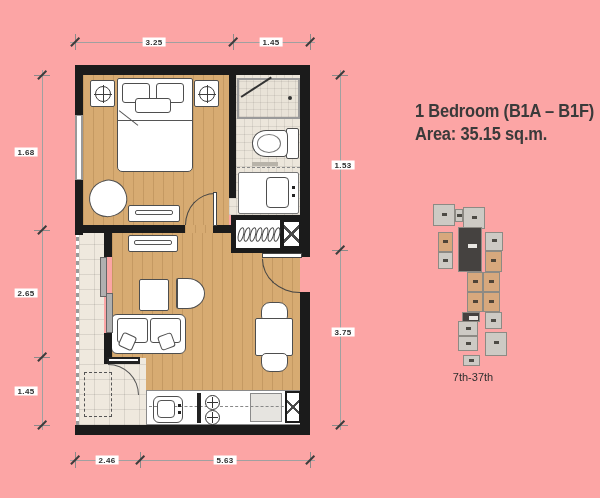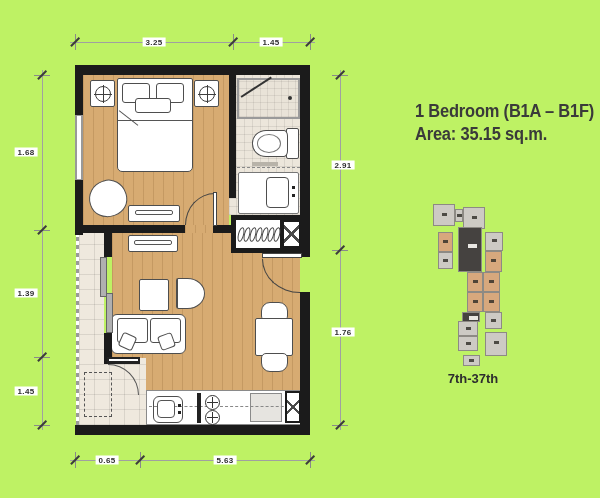--- a/index.html
+++ b/index.html
@@ -1,16 +1,16 @@
 <!DOCTYPE html>
 <html><head>
 <meta charset="utf-8">
 <style>
   html,body{margin:0;padding:0;background:#fff;}
-  #canvas{position:relative;width:600px;height:498px;background:#bef264;overflow:hidden;
+  #canvas{position:relative;width:600px;height:498px;background:#fca5a5;overflow:hidden;
           font-family:"Liberation Sans",sans-serif;}
   .abs{position:absolute;box-sizing:border-box;}
   .wall{position:absolute;background:#1b1b1b;z-index:30;}
   .wood{position:absolute;background-color:#d7ab72;
         background-image:repeating-linear-gradient(90deg,rgba(100,60,15,.16) 0 1px,transparent 1px 10px);z-index:5;}
   .tile{position:absolute;background-color:#ece6db;
         background-image:repeating-linear-gradient(0deg,rgba(0,0,0,.08) 0 1px,transparent 1px 8px),
                          repeating-linear-gradient(90deg,rgba(0,0,0,.08) 0 1px,transparent 1px 8px);z-index:5;}
   .tilec{position:absolute;background-color:#efe9de;
         background-image:repeating-linear-gradient(0deg,rgba(0,0,0,.09) 0 1px,transparent 1px 15px),
@@ -37,21 +37,21 @@
                          linear-gradient(135deg,transparent 46%,#4a4a4a 46%,#4a4a4a 54%,transparent 54%);}
   .hangers{position:absolute;display:flex;align-items:center;justify-content:space-between;
            background:#fff;z-index:32;padding:0 2px;box-sizing:border-box;}
   .hang{width:4px;height:13px;border:1px solid #4a4a4a;border-radius:50%;transform:rotate(14deg);flex:0 0 auto;}
   .dash{position:absolute;z-index:15;}
   .title-line{font-weight:bold;color:#3a3a3a;font-size:17.5px;line-height:23px;letter-spacing:-.2px;
               transform:scaleX(.94);transform-origin:left;white-space:nowrap;}
   .kb{position:absolute;border:1px solid #8d8a84;box-sizing:border-box;}
   .kb::after{content:"";position:absolute;left:50%;top:38%;width:5px;height:3px;margin-left:-2.5px;background:rgba(45,42,38,.8);}
   .kb.c::after{background:#e9e7e3;width:9px;height:4px;}
-  .kplabel{position:absolute;left:50%;transform:translateX(-50%);font-weight:bold;font-size:13px;color:#2e2e2e;white-space:nowrap;}
+  .kplabel{position:absolute;left:50%;transform:translateX(-50%);font-weight:normal;font-size:11px;color:#2e2e2e;white-space:nowrap;}
 </style>
 </head>
 <body>
 
 <div id="canvas">
 
   <div class="wood" style="left:83px;top:75px;width:146px;height:150px;"></div>
   <div class="tile" style="left:236px;top:75px;width:64px;height:140px;"></div>
   <div class="tile" style="left:229px;top:198px;width:7px;height:17px;"></div>
   <div class="wood" style="left:112px;top:225px;width:188px;height:200px;"></div>
@@ -172,59 +172,59 @@
       <span class="s"></span>
     </div>
   <div class="tick h" style="left:140px;top:460px;">
       <span class="c"></span>
       <span class="s"></span>
     </div>
   <div class="tick h" style="left:310px;top:460px;">
       <span class="c"></span>
       <span class="s"></span>
     </div>
-  <span class="dlab" style="left:107px;top:460px;">0.65</span>
+  <span class="dlab" style="left:107px;top:460px;">2.46</span>
   <span class="dlab" style="left:225px;top:460px;">5.63</span>
 
   <div class="dimline" style="left:42px;top:70px;width:1px;height:360px;"></div>
   <div class="tick v" style="left:42px;top:75px;">
       <span class="c"></span>
       <span class="s"></span>
     </div>
   <div class="tick v" style="left:42px;top:230px;">
       <span class="c"></span>
       <span class="s"></span>
     </div>
   <div class="tick v" style="left:42px;top:357px;">
       <span class="c"></span>
       <span class="s"></span>
     </div>
   <div class="tick v" style="left:42px;top:425px;">
       <span class="c"></span>
       <span class="s"></span>
     </div>
   <span class="dlab" style="left:26px;top:152px;">1.68</span>
-  <span class="dlab" style="left:26px;top:293px;">1.39</span>
+  <span class="dlab" style="left:26px;top:293px;">2.65</span>
   <span class="dlab" style="left:26px;top:391px;">1.45</span>
 
   <div class="dimline" style="left:340px;top:70px;width:1px;height:360px;"></div>
   <div class="tick v" style="left:340px;top:75px;">
       <span class="c"></span>
       <span class="s"></span>
     </div>
   <div class="tick v" style="left:340px;top:250px;">
       <span class="c"></span>
       <span class="s"></span>
     </div>
   <div class="tick v" style="left:340px;top:425px;">
       <span class="c"></span>
       <span class="s"></span>
     </div>
-  <span class="dlab" style="left:343px;top:165px;">2.91</span>
-  <span class="dlab" style="left:343px;top:332px;">1.76</span>
+  <span class="dlab" style="left:343px;top:165px;">1.53</span>
+  <span class="dlab" style="left:343px;top:332px;">3.75</span>
 
   <div class="abs" style="left:415px;top:100px;z-index:50;">
     <div class="title-line">1 Bedroom (B1A – B1F)</div>
     <div class="title-line">Area: 35.15 sq.m.</div>
   </div>
 
   <div class="abs" style="left:428px;top:192px;width:90px;height:190px;z-index:50;">
     <div class="abs" style="left:0;top:0;width:90px;height:178px;">
         <div class="kb u" style="left: 5px; top: 12px; width: 22px; height: 22px; background: rgb(205, 202, 196); border-color: rgb(141, 138, 132);"></div>
         <div class="kb u" style="left: 27px; top: 17px; width: 8px; height: 13px; background: rgb(205, 202, 196); border-color: rgb(141, 138, 132);"></div>

